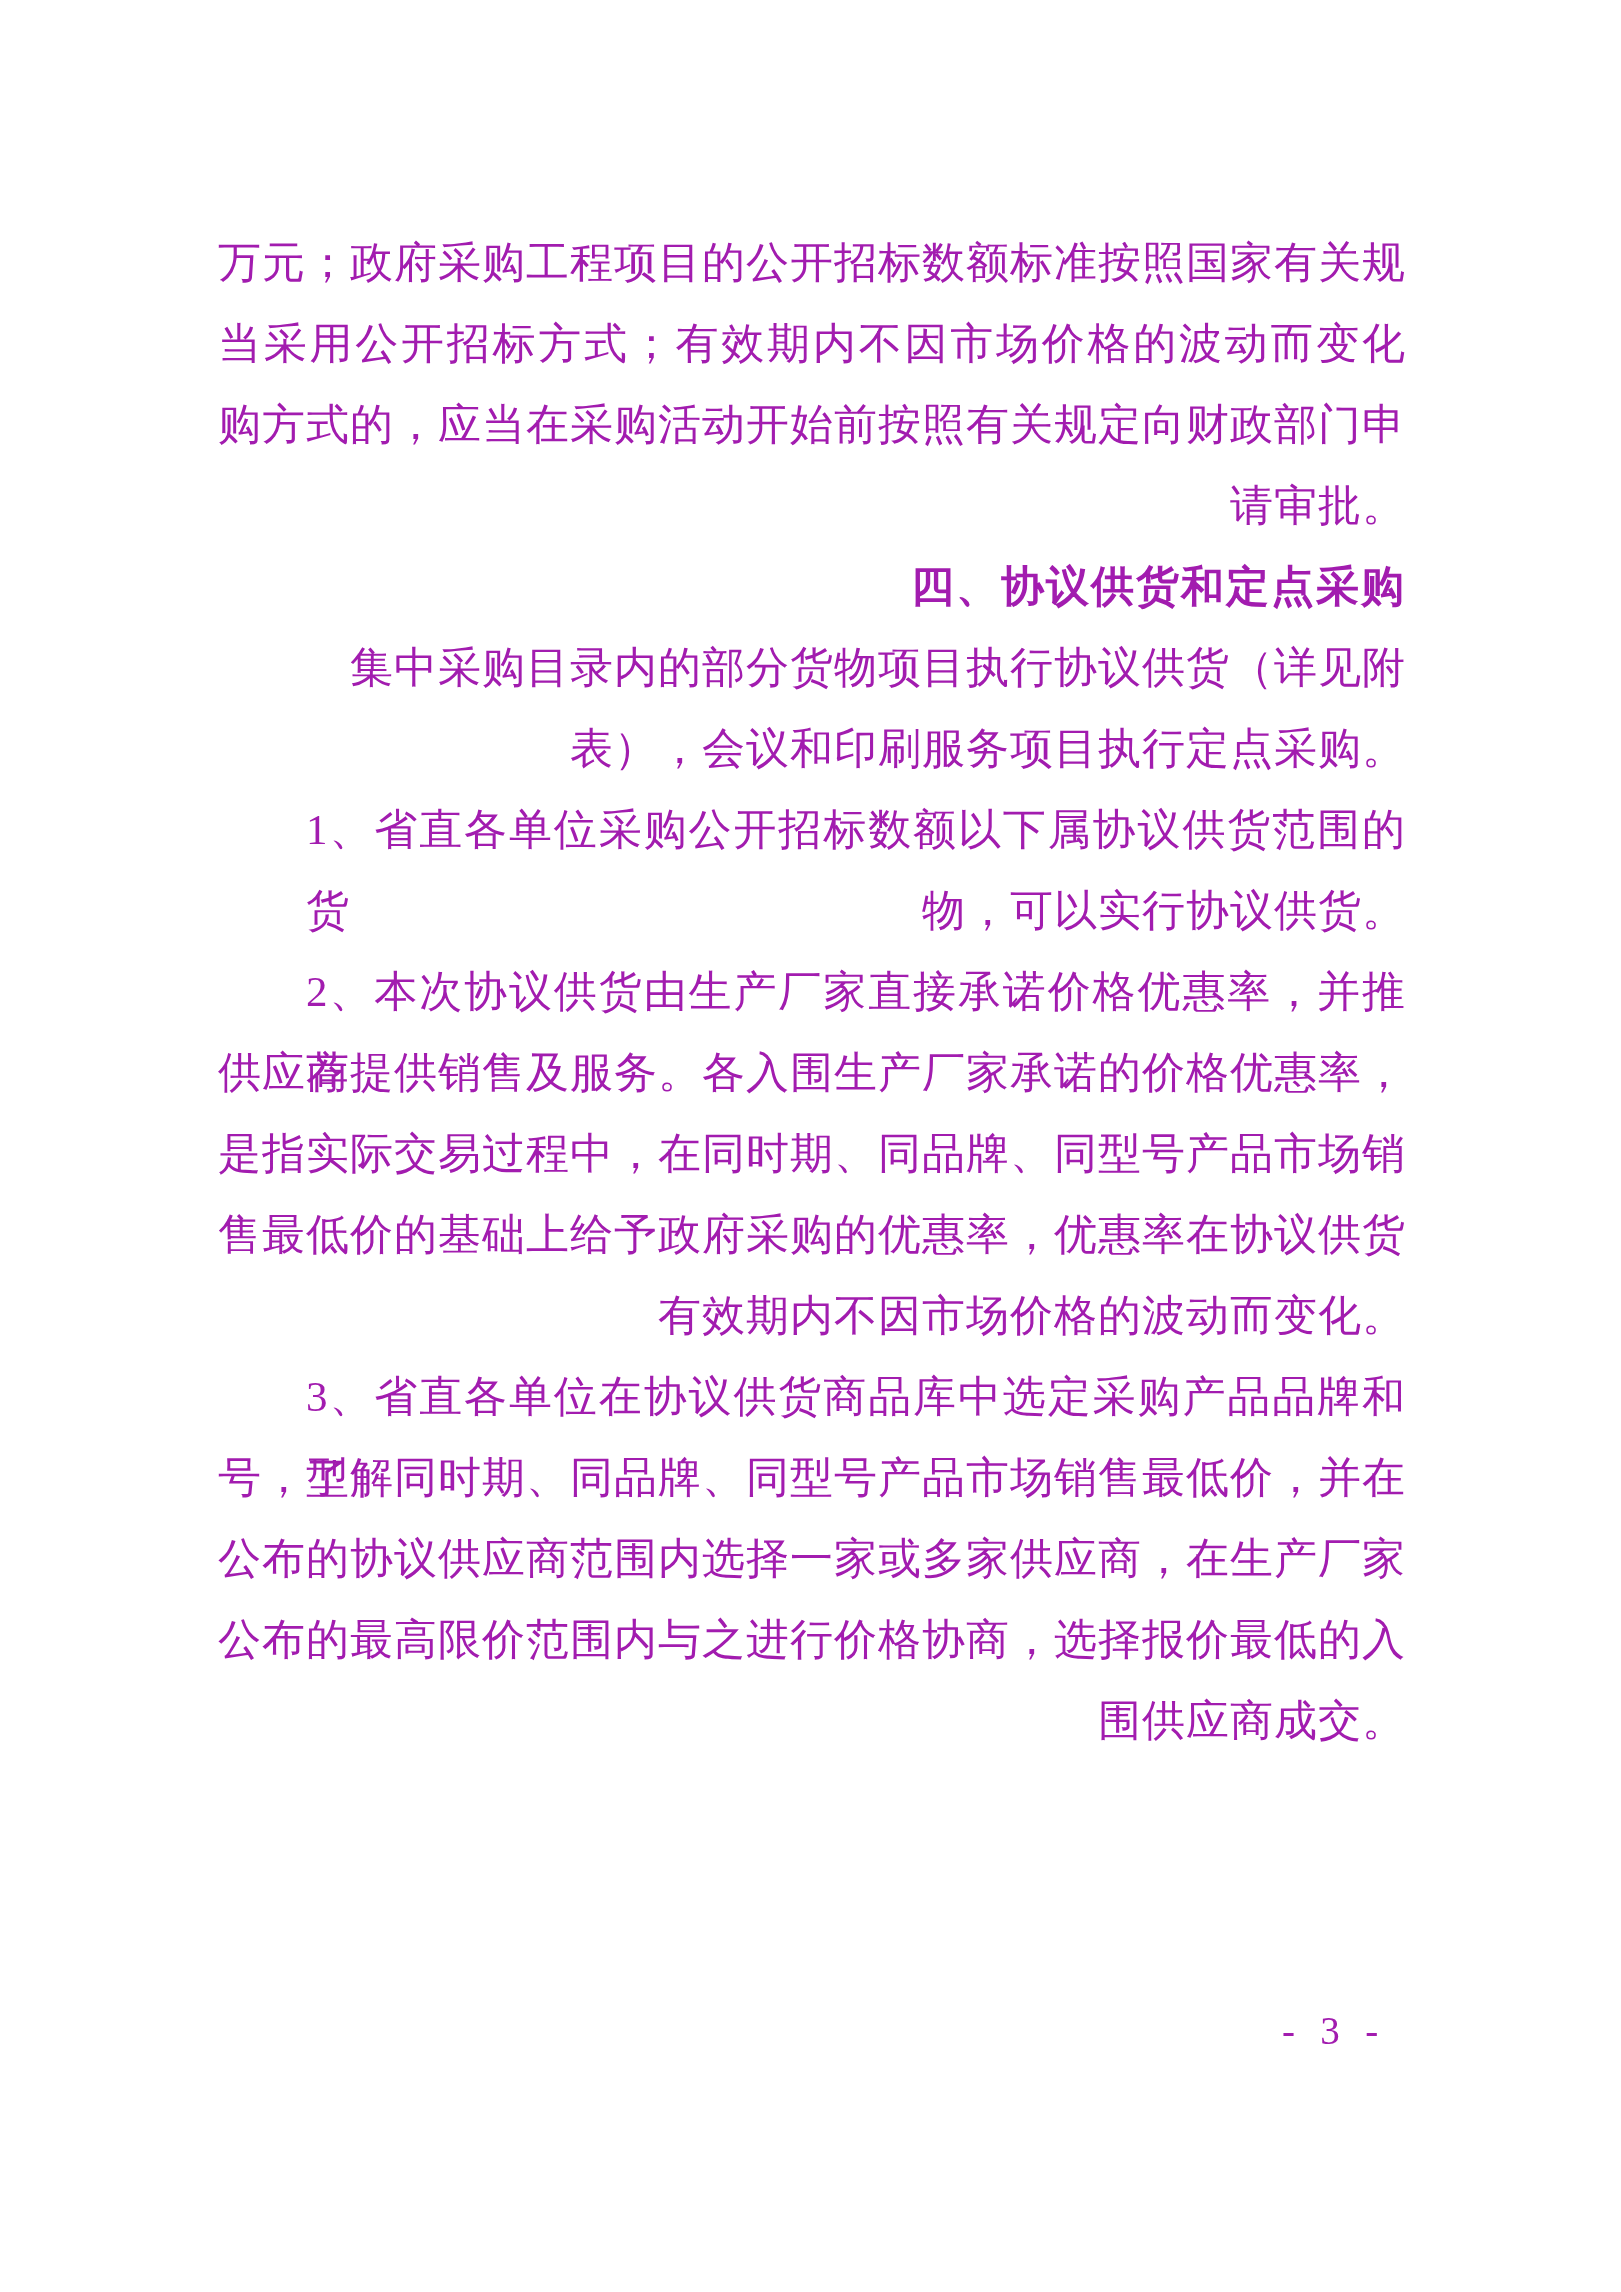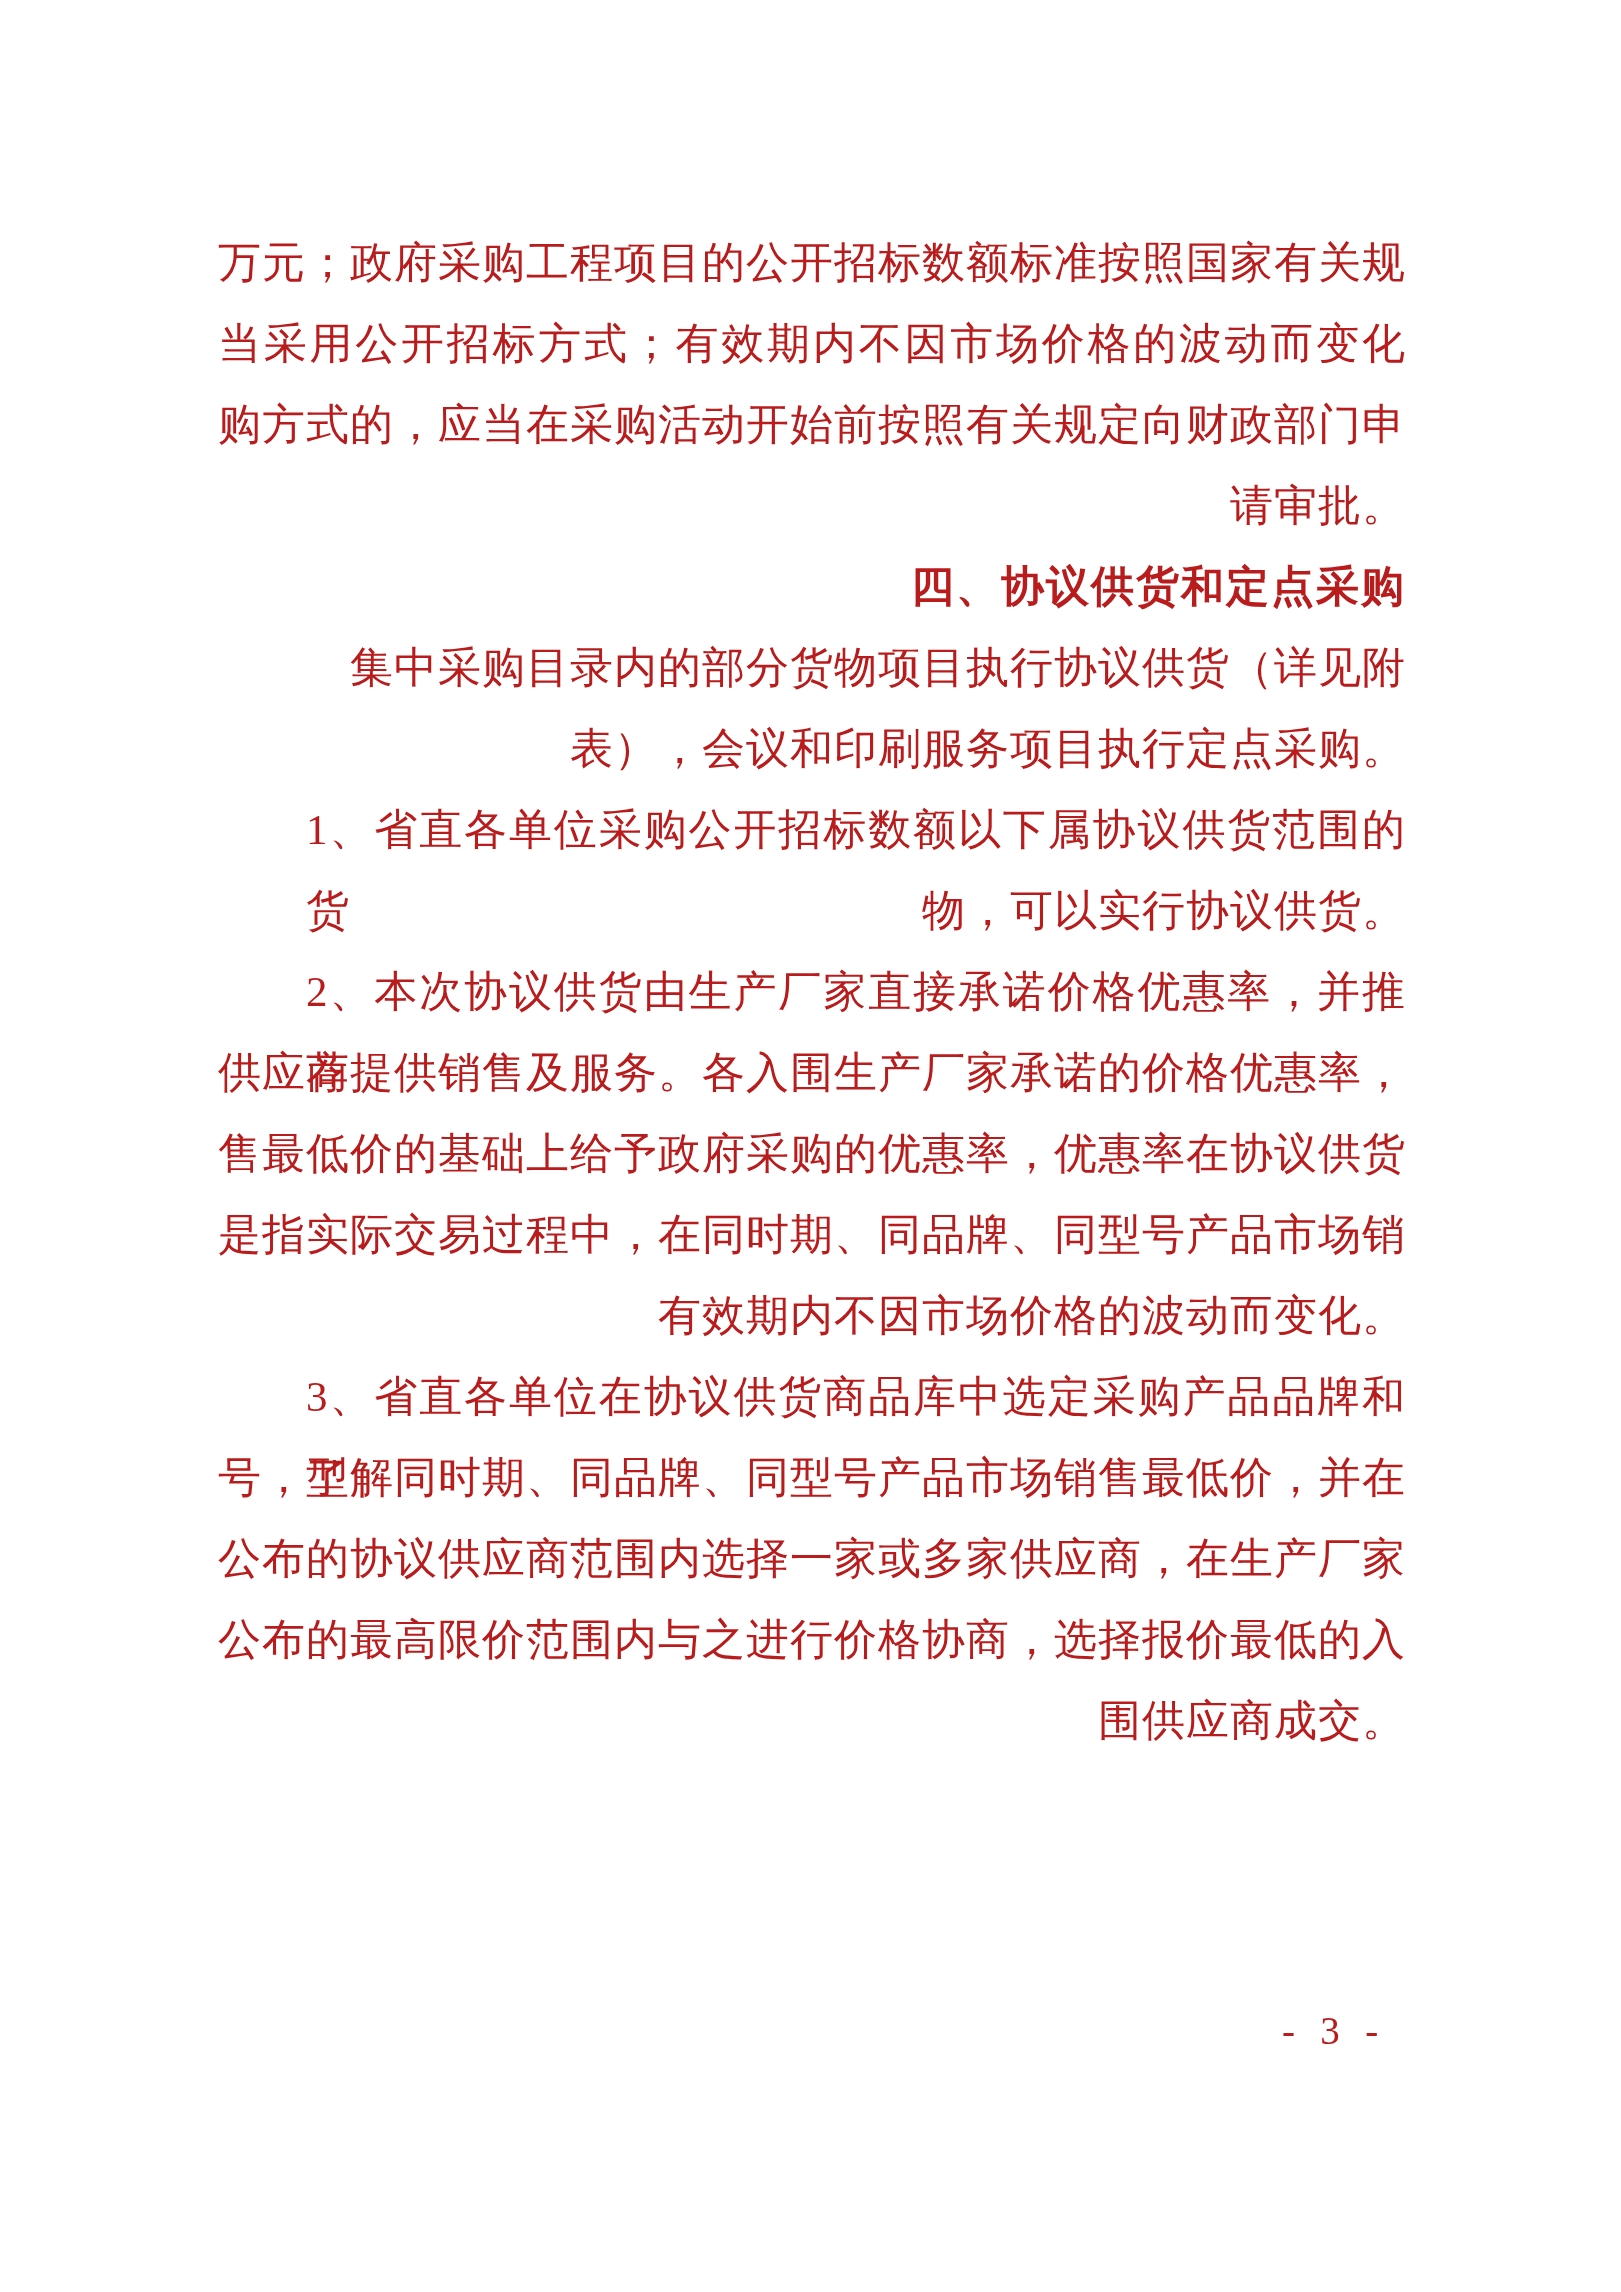--- a/index.html
+++ b/index.html
@@ -5,21 +5,21 @@
   html, body {
     margin: 0;
     padding: 0;
     background: #ffffff;
   }
   .page {
     position: relative;
     width: 1621px;
     height: 2293px;
     background: #ffffff;
-    color: #b91c1c;
+    color: #a21caf;
     font-family: "Liberation Serif", "DejaVu Serif", serif;
     overflow: hidden;
   }
   .text-block {
     position: absolute;
     left: 218px;
     top: 222px;
     width: 1188px;
   }
   .line {
@@ -62,22 +62,22 @@
       <div class="line justify">当采用公开招标方式；有效期内不因市场价格的波动而变化</div>
       <div class="line justify">购方式的，应当在采购活动开始前按照有关规定向财政部门申</div>
       <div class="line">请审批。</div>
       <div class="line indent bold">四、协议供货和定点采购</div>
       <div class="line indent">集中采购目录内的部分货物项目执行协议供货（详见附</div>
       <div class="line">表），会议和印刷服务项目执行定点采购。</div>
       <div class="line justify indent">1、省直各单位采购公开招标数额以下属协议供货范围的货</div>
       <div class="line">物，可以实行协议供货。</div>
       <div class="line justify indent">2、本次协议供货由生产厂家直接承诺价格优惠率，并推荐</div>
       <div class="line justify">供应商提供销售及服务。各入围生产厂家承诺的价格优惠率，</div>
+      <div class="line justify">是指实际交易过程中，在同时期、同品牌、同型号产品市场销</div>
       <div class="line justify">售最低价的基础上给予政府采购的优惠率，优惠率在协议供货</div>
-      <div class="line justify">是指实际交易过程中，在同时期、同品牌、同型号产品市场销</div>
       <div class="line">有效期内不因市场价格的波动而变化。</div>
       <div class="line justify indent">3、省直各单位在协议供货商品库中选定采购产品品牌和型</div>
       <div class="line justify">号，了解同时期、同品牌、同型号产品市场销售最低价，并在</div>
       <div class="line justify">公布的协议供应商范围内选择一家或多家供应商，在生产厂家</div>
       <div class="line justify">公布的最高限价范围内与之进行价格协商，选择报价最低的入</div>
       <div class="line">围供应商成交。</div>
     </div>
   <div class="page-number">- 3 -</div>
 </div>
 

